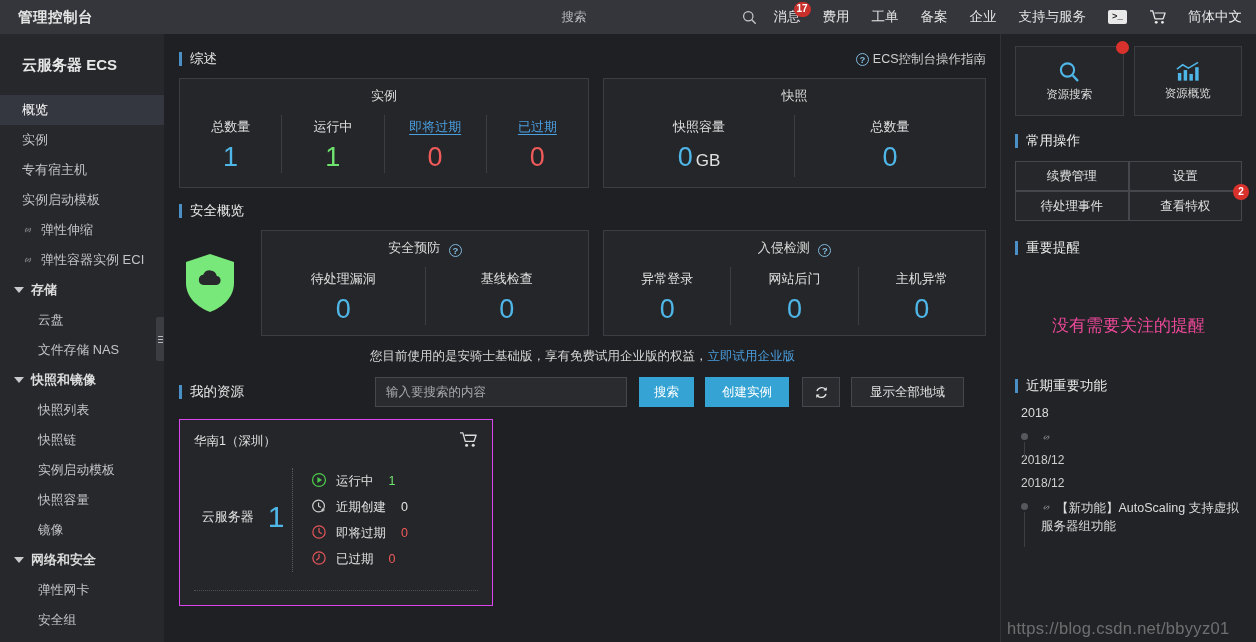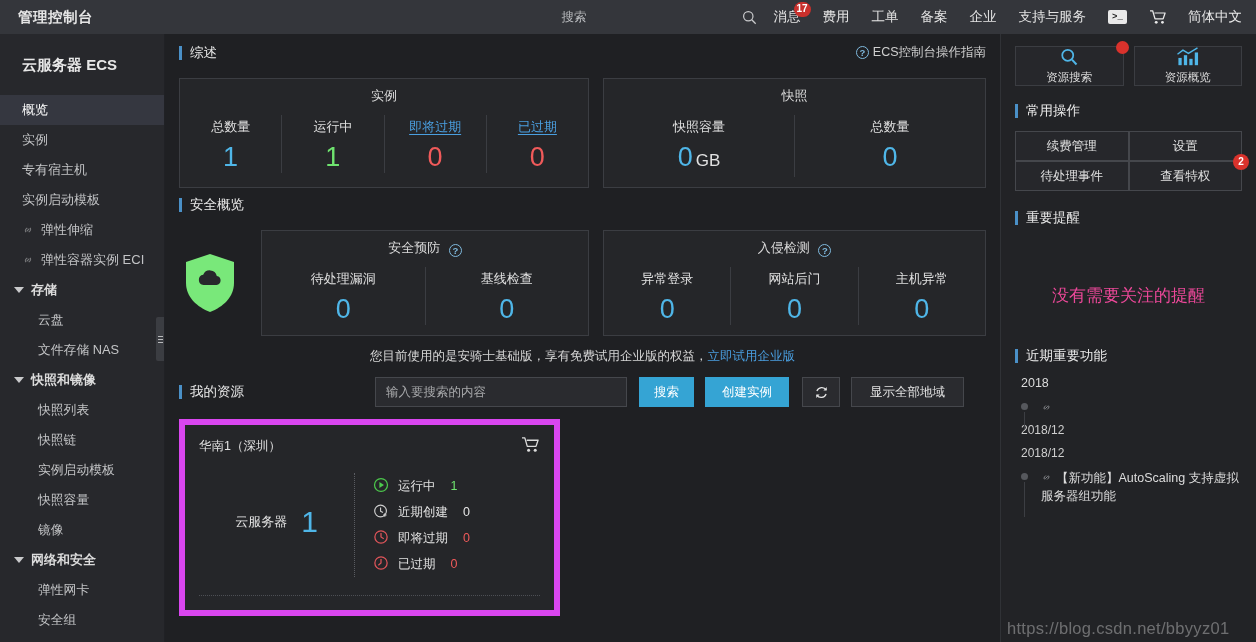--- a/index.html
+++ b/index.html
@@ -64,21 +64,21 @@
   .collapse-handle {
     position: absolute; right: 0; top: 283px; width: 9px; height: 44px;
     background: #3b3d42; border-radius: 2px 0 0 2px; display: flex; align-items: center; justify-content: center;
     cursor: pointer;
   }
   .collapse-handle span { display: block; width: 5px; height: 1px; background: #b9babc; box-shadow: 0 3px 0 #b9babc, 0 -3px 0 #b9babc; }
   .sidebar-divider { position: absolute; right: 0; top: 0; bottom: 0; width: 1px; background: #202125; }
 
   
   .main { flex: 1; min-width: 0; padding: 10px 14px 0 14px; overflow: hidden; }
-  .sec-head { display: flex; align-items: flex-start; justify-content: space-between; height: 30px; margin-bottom: 4px; gap: 15px; }
+  .sec-head { display: flex; align-items: center; justify-content: space-between; height: 30px; margin-bottom: 4px; gap: 15px; }
   .sec-title { display: flex; align-items: center; font-size: 13.5px; color: #e9e9e9; }
   .sec-title::before { content: ""; display: block; width: 3px; height: 14px; background: #4a90c7; margin-right: 8px; }
   .guide-link { font-size: 12.5px; color: #cfcfcf; display: flex; align-items: center; gap: 4px; cursor: pointer; }
   .qmark {
     width: 13px; height: 13px; border-radius: 50%; border: 1px solid #7fb9dd; color: #7fb9dd;
     font-size: 9.5px; line-height: 11px; text-align: center; flex: none; font-weight: bold;
   }
   .stat-row { display: flex; gap: 14px; }
   .stat-card { border: 1px solid #3b3d42; background: #252629; padding: 8px 0 10px 0; }
   .card-instances { width: 410px; }
@@ -116,41 +116,41 @@
     font-size: 12.5px; padding: 0 14px; cursor: pointer; font-family: inherit;
   }
   .btn.primary { background: #35a4d4; border-color: #35a4d4; color: #fff; }
   .btn.primary2 { background: #35a4d4; border-color: #35a4d4; color: #fff; }
   .btn-search { margin-left: 12px; width: 55px; padding: 0; }
   .btn-create { margin-left: 11px; width: 84px; padding: 0; }
   .btn-refresh { margin-left: 13px; width: 38px; padding: 0; display: flex; align-items: center; justify-content: center; }
   .btn-region { margin-left: 11px; width: 113px; padding: 0; }
 
   
-  .region-card { width: 381px; border: 6px solid #d946ef; background: #252629; padding: 11px 14px 0 14px; }
+  .region-card { width: 314px; border: 1px solid #d946ef; background: #252629; padding: 11px 14px 0 14px; }
   .region-head { display: flex; align-items: center; justify-content: space-between; }
   .region-name { font-size: 12.5px; color: #e2e2e2; }
   .region-stats { display: flex; align-items: center; padding: 16px 0 14px 0; }
   .prod-sum { flex: 1; display: flex; align-items: center; justify-content: center; gap: 14px; padding-bottom: 6px; }
   .prod-name { font-size: 13px; color: #e3e3e3; }
   .prod-count { font-size: 30px; color: #4fb6e8; font-weight: 300; }
   .stat-list { width: 186px; border-left: 1px dotted #5a5c61; padding-left: 18px; }
   .stat-line { display: flex; align-items: center; height: 26px; font-size: 12.5px; color: #e0e0e0; gap: 9px; }
   .stat-line .num { margin-left: 6px; }
   .divider-dot { border-top: 1px dotted #4d4f54; margin-top: 4px; }
   .region-foot { display: flex; padding: 7px 0; font-size: 12.5px; color: #dcdcdc; }
 
   
   .rightpanel {
     width: 256px; min-width: 256px; background: #222326; border-left: 1px solid #303236;
     padding: 12px 14px 0 14px; overflow: hidden; position: relative;
   }
   .quick-row { display: flex; gap: 10px; margin-bottom: 16px; }
   .quick-card {
-    flex: 1; height: 40px; border: 1px solid #3b3d42; background: #26272b;
+    flex: 1; height: 70px; border: 1px solid #3b3d42; background: #26272b;
     display: flex; flex-direction: column; align-items: center; justify-content: center; gap: 3px;
     cursor: pointer; position: relative;
   }
   .quick-label { font-size: 11.5px; color: #dcdcdc; }
   .dot-badge {
     position: absolute; top: -6px; right: -6px; width: 13px; height: 13px; border-radius: 50%; background: #d9322c;
   }
   .num-badge {
     position: absolute; top: -8px; right: -8px; min-width: 16px; height: 16px; border-radius: 50%;
     background: #d9322c; color: #fff; font-size: 10px; line-height: 16px; text-align: center; font-weight: bold;

